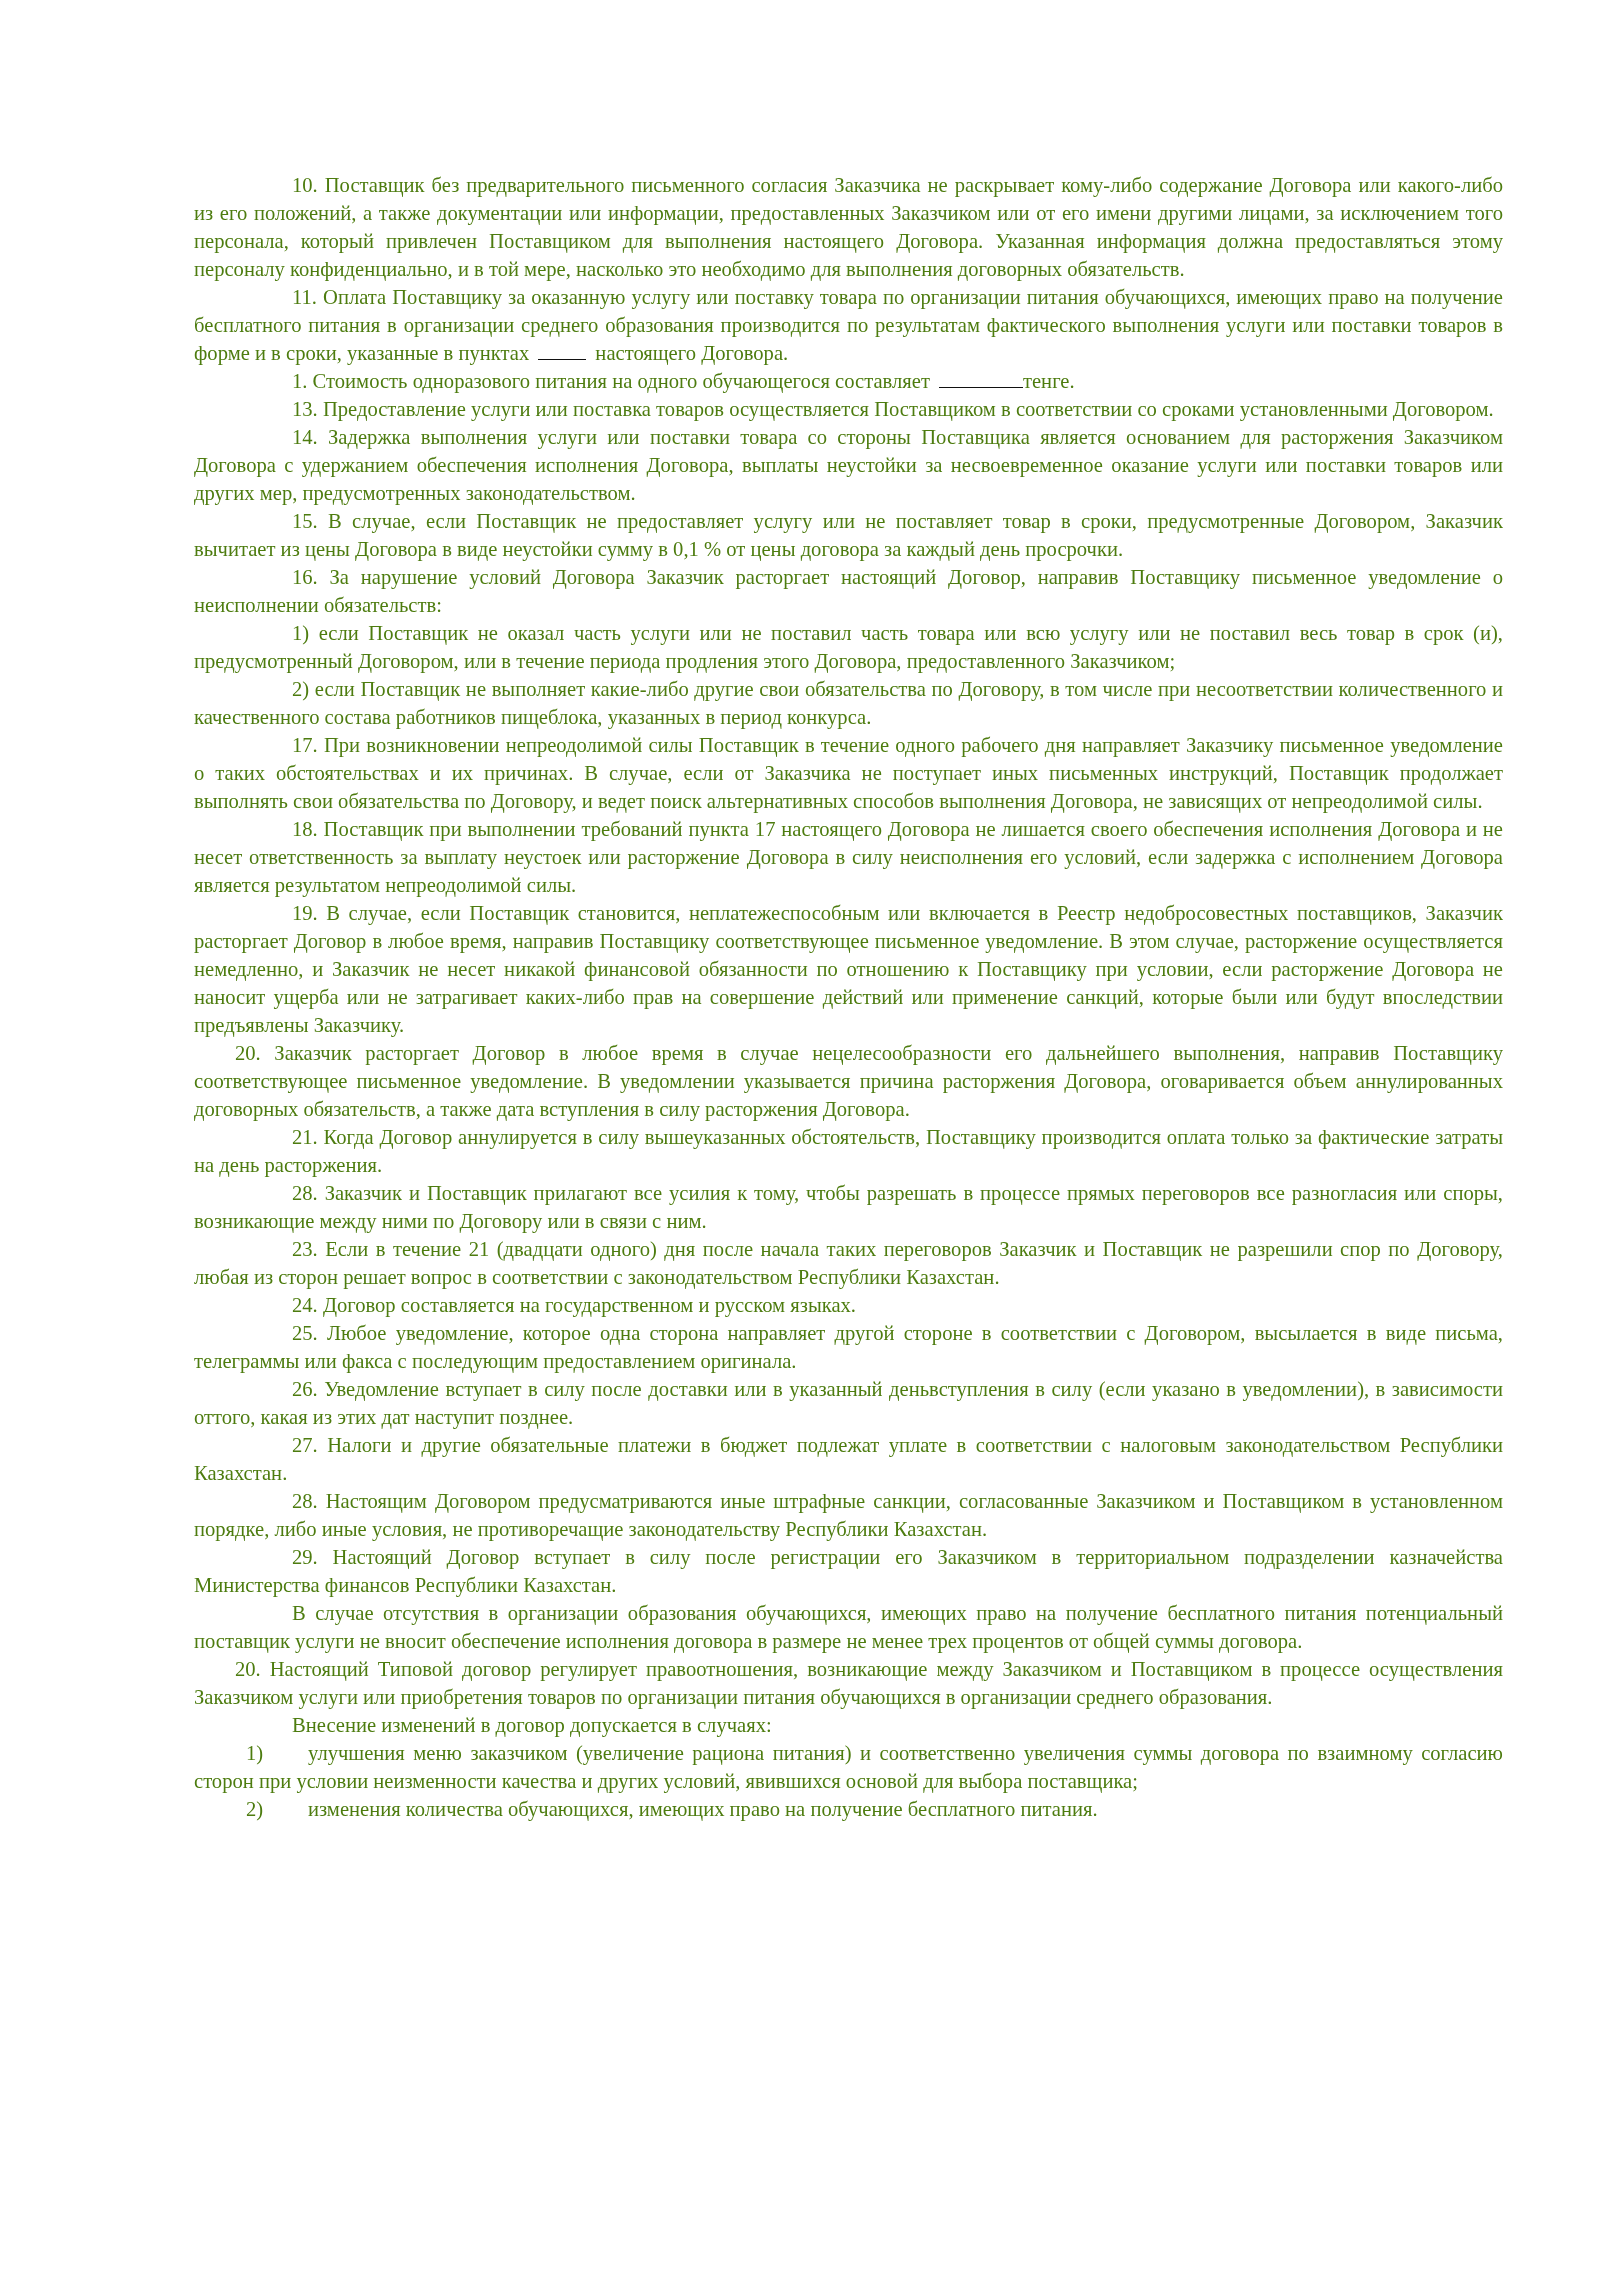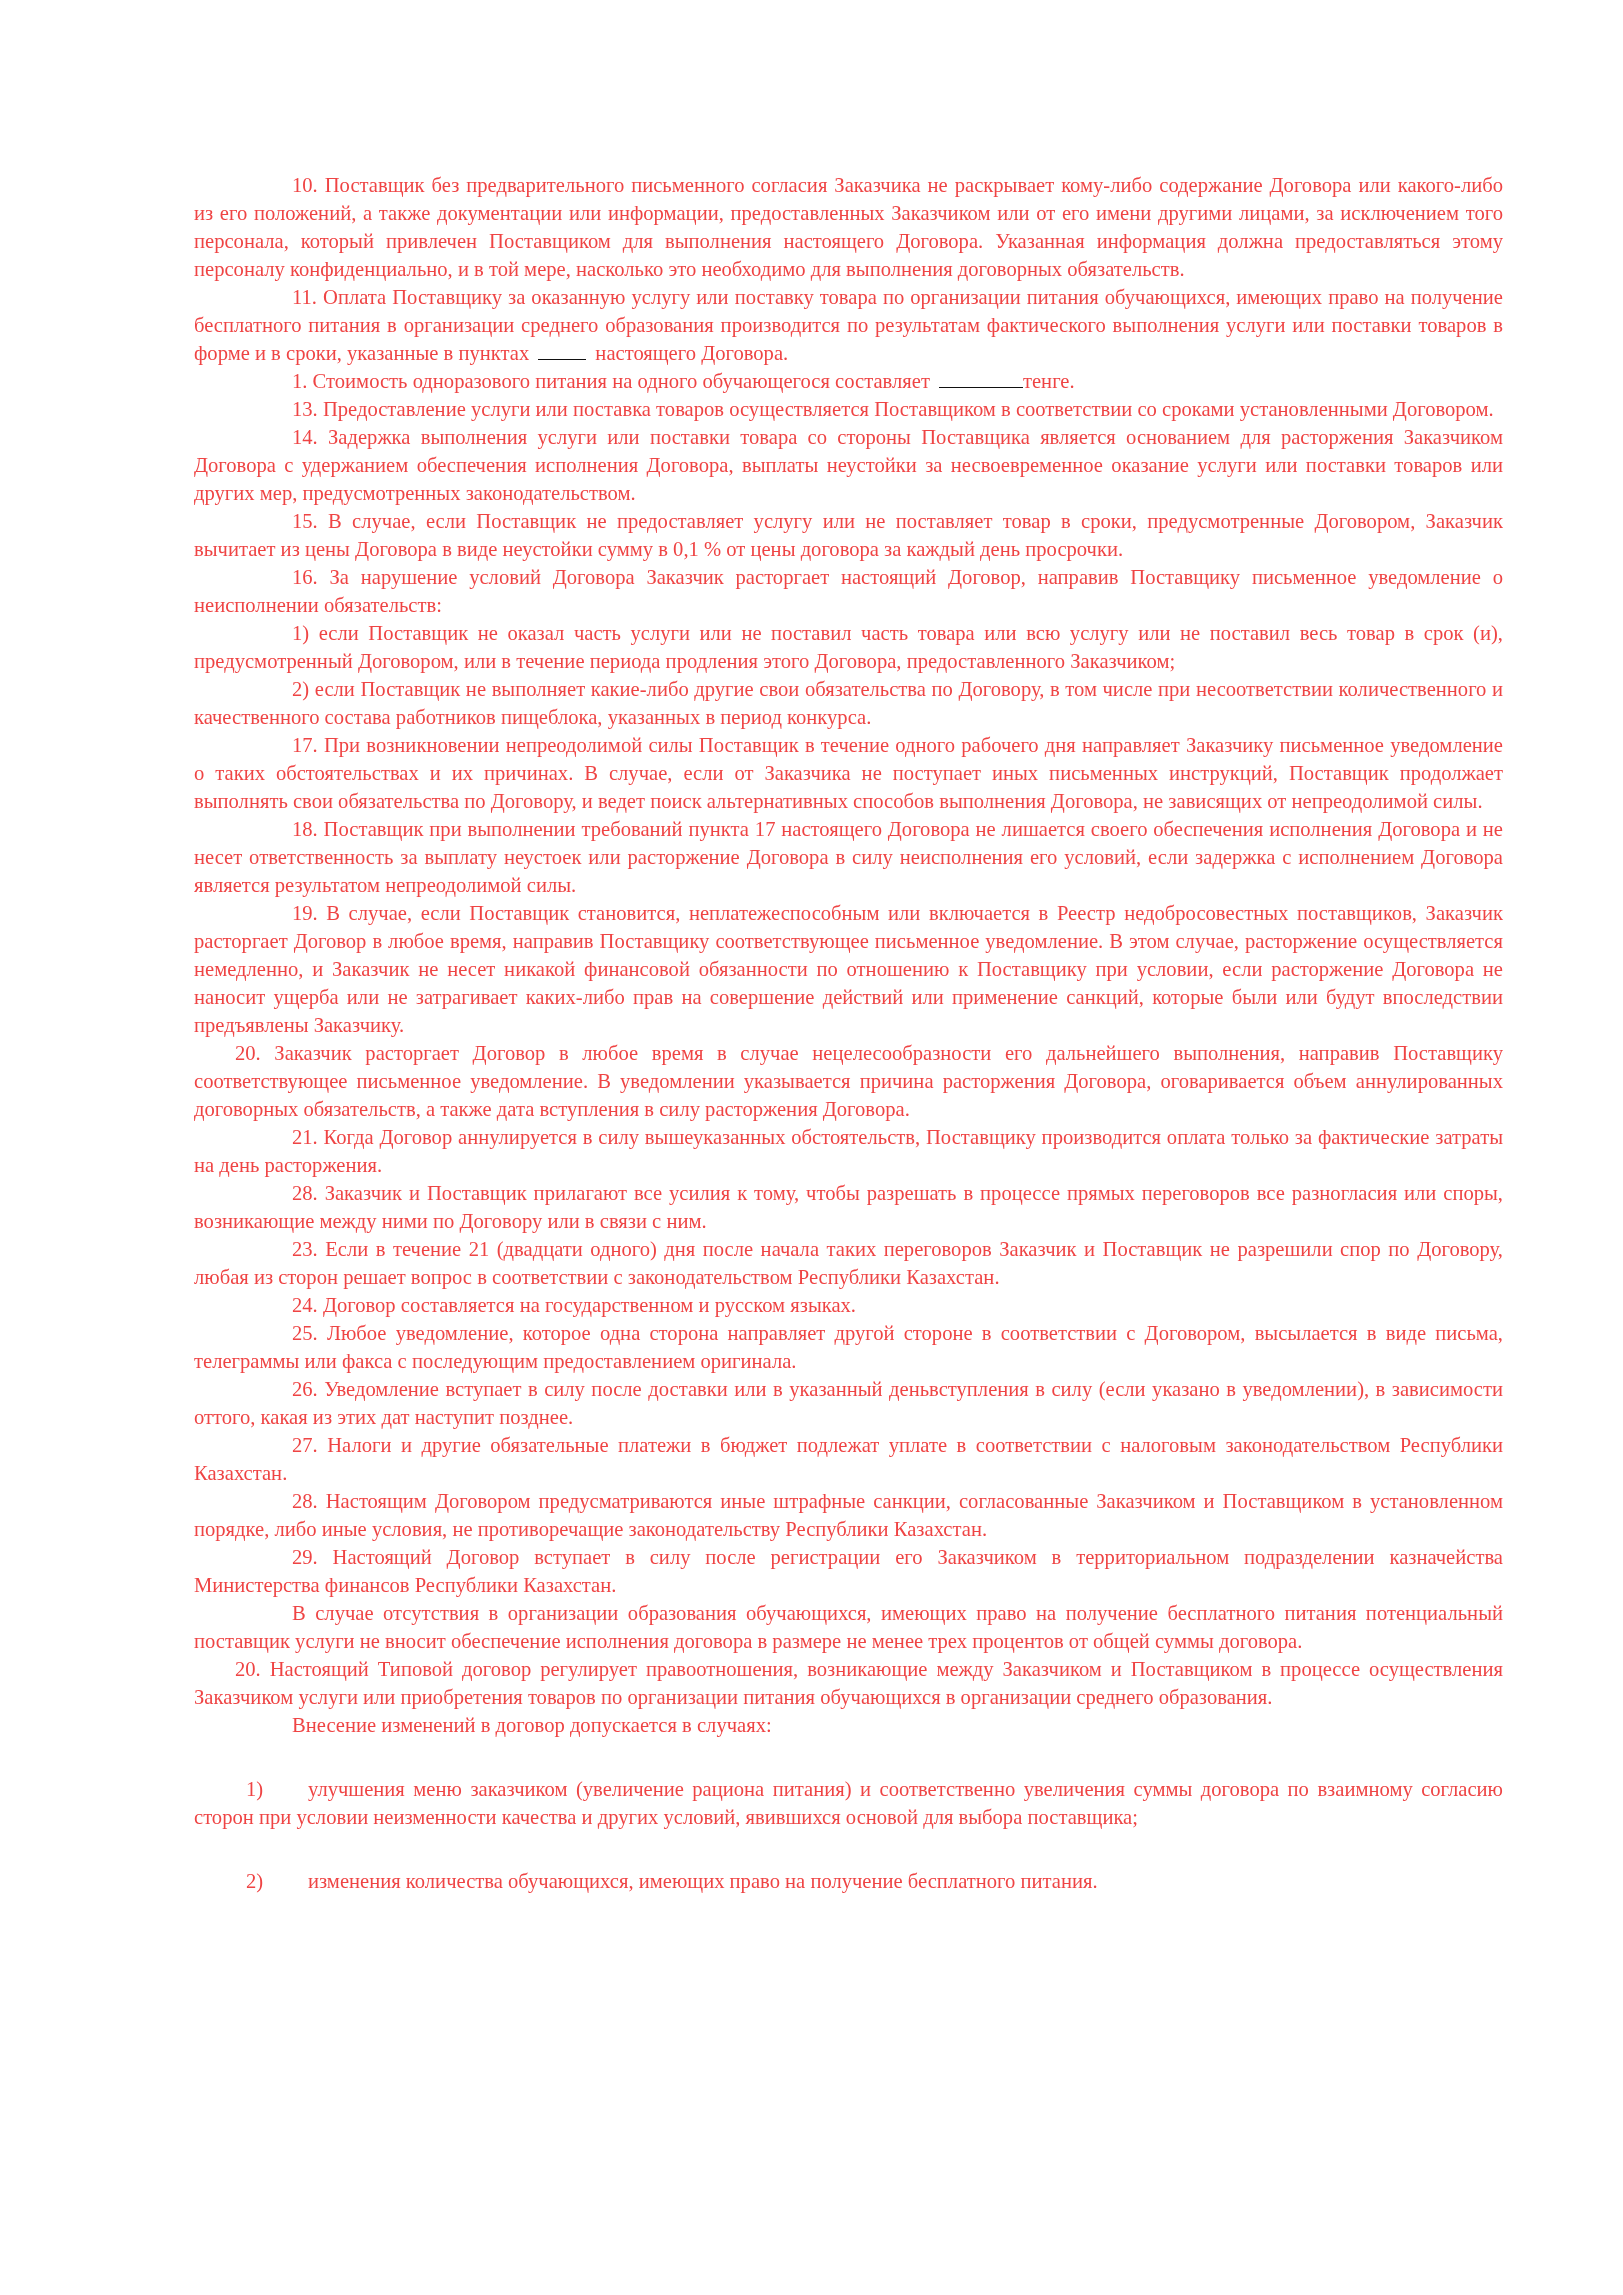--- a/index.html
+++ b/index.html
@@ -14,33 +14,32 @@
       overflow: hidden;
     }
     .page {
       position: absolute;
       left: 194px;
       top: 171px;
       width: 1309px;
       font-family: "Liberation Serif", "DejaVu Serif", serif;
       font-size: 20.6px;
       line-height: 28px;
-      color: #ef4444;
+      color: #4d7c0f;
     }
     .para {
       margin: 0;
       text-align: justify;
       text-indent: 98px;
     }
     .para.short-indent {
       text-indent: 41px;
     }
     .para.list-item {
       text-indent: 52px;
-      margin-top: 36px;
     }
     .list-marker {
       display: inline-block;
       width: 62px;
       text-indent: 0;
     }
     .blank {
       display: inline-block;
       border-bottom: 1.3px solid #111;
       height: 19.6px;

